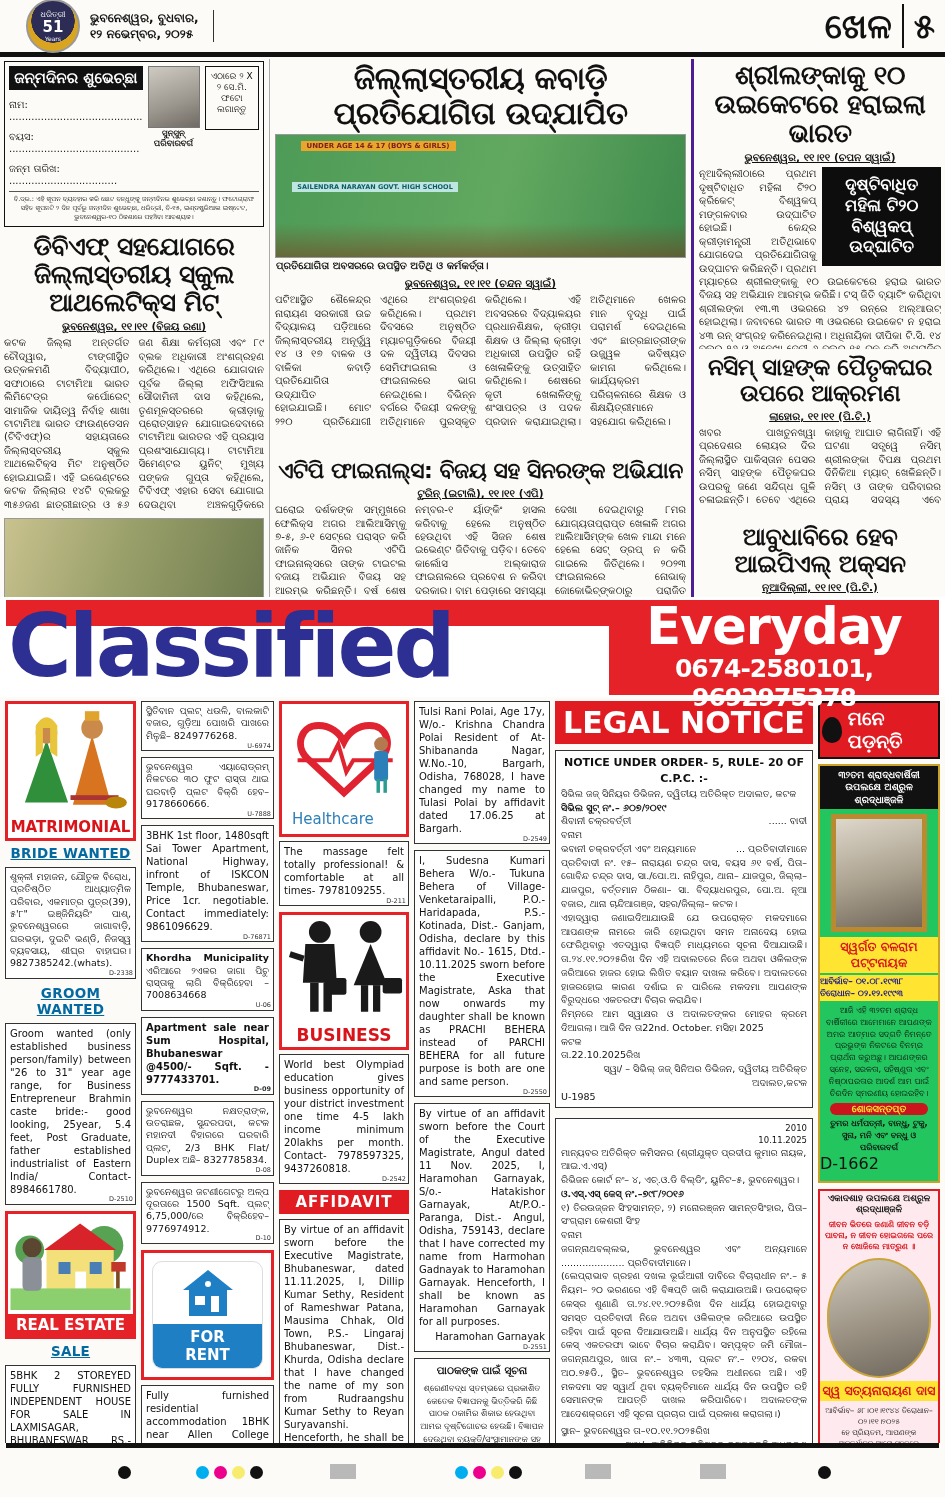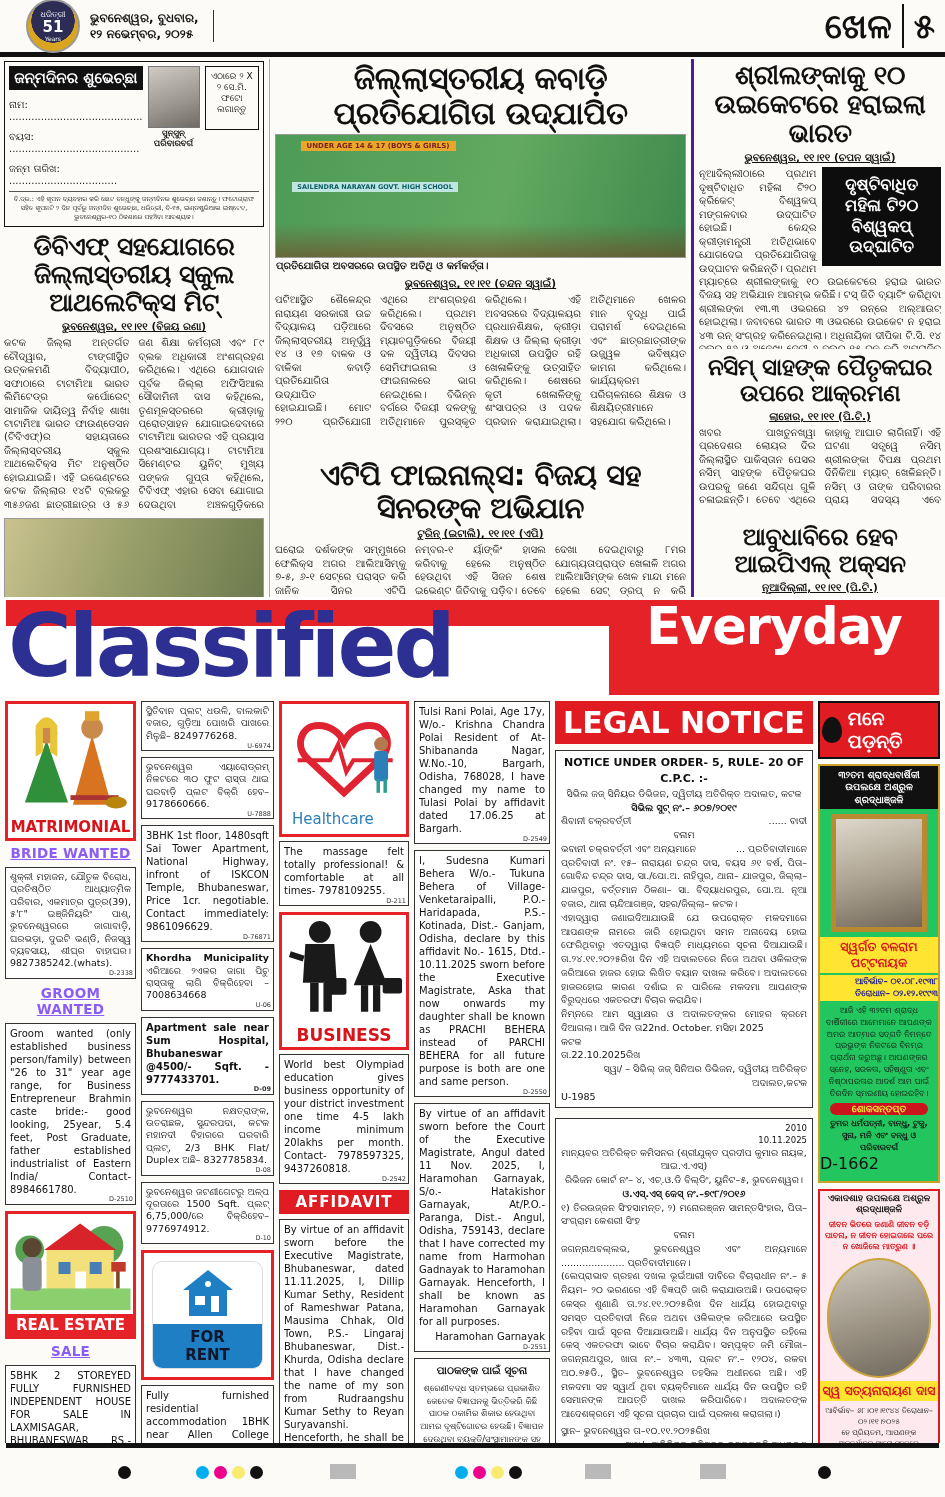--- a/index.html
+++ b/index.html
@@ -53,56 +53,56 @@
   .cbanner .ctitle { position:absolute; left:8px; top:6px; font-size:87px; font-weight:bold; color:#2d2f92; line-height:1; letter-spacing:-3px; }
   .cbanner .eblock { position:absolute; right:6px; top:3px; bottom:2px; width:330px; background:#e52228; color:#fff; text-align:center; }
   .cbanner .ev { font-size:51px; font-weight:bold; line-height:1.05; letter-spacing:-1px; }
   .cbanner .ph { font-size:25px; font-weight:bold; letter-spacing:-1px; }
 
   
   .cgrid { display:grid; grid-template-columns:131px 133px 130px 136px 258px 1fr; gap:5px; padding:4px 5px 0 5px; height:746px; overflow:hidden; }
   .adbox { border:1px solid #333; background:#fff; padding:3px 4px 8px 4px; font-size:10px; line-height:1.3; text-align:justify; position:relative; margin-bottom:6px; }
   .adbox .code { position:absolute; right:2px; bottom:0; font-size:6.5px; color:#333; }
   .adbox.odia { font-size:9.5px; }
-  .sechead { color:#8b5cf6; font-weight:bold; text-decoration:underline; text-align:center; font-size:13.5px; margin:4px 0 6px 0; letter-spacing:0.3px; }
+  .sechead { color:#0369a1; font-weight:bold; text-decoration:underline; text-align:center; font-size:13.5px; margin:4px 0 6px 0; letter-spacing:0.3px; }
   .picbox { border:3px solid #e52228; background:#fff; margin-bottom:4px; position:relative; overflow:hidden; }
   .picbox .plabel { color:#d8141a; font-weight:bold; text-align:center; font-size:15px; padding:2px 0; }
   .picbox .plabel.onred { background:#e52228; color:#fff; }
   .redbanner { background:#e01b22; color:#fff; font-weight:bold; text-align:center; }
   .legal-banner { font-size:30px; padding:4px 0; margin-bottom:6px; }
   .aff-banner { font-size:15px; padding:3px 0; margin-bottom:5px; letter-spacing:1px; }
   .legalbox { border:1px solid #333; background:#fff; padding:4px 5px; font-size:9.5px; line-height:1.45; margin-bottom:10px; position:relative; }
   .legalbox .lh { font-size:11px; font-weight:bold; text-align:center; }
-  .legalbox .ctr { text-align:center; }
+  .legalbox .ctr { }
   .legalbox .jus { text-align:justify; }
   .row-sp { display:flex; justify-content:space-between; }
 
   
   .mem-banner { background:#e01b22; border:2px solid #111; color:#fff; display:flex; align-items:center; justify-content:center; gap:6px; padding:4px 2px; margin-bottom:5px; }
   .mem-banner .disc { width:22px; height:26px; background:#111; border-radius:50% 50% 50% 50%/60% 60% 40% 40%; }
   .mem-banner .t { font-size:19px; font-weight:bold; }
   .membox { border:2px solid #c9a227; background:#22c55e; margin-bottom:6px; position:relative; padding-bottom:8px; }
   .membox .mhead { background:#111; color:#fff; font-size:9.5px; font-weight:bold; text-align:center; padding:3px 2px; line-height:1.3; }
   .membox .portrait { margin:5px auto; width:96px; height:118px; border:5px solid #b98a2f; background:linear-gradient(165deg,#ded8cb,#a99f8d 55%,#70675a); }
   .membox .nameband { background:#ffe431; color:#d8141a; font-weight:bold; text-align:center; font-size:12.5px; padding:2px 1px; }
-  .membox .dates { background:#ffe431; color:#1b1b8f; font-weight:bold; text-align:right; font-size:8.5px; line-height:1.4; margin-top:2px; padding:1px 0; }
+  .membox .dates { background:#ffe431; color:#1b1b8f; font-weight:bold; text-align:left; font-size:8.5px; line-height:1.4; margin-top:2px; padding:1px 0; }
   .membox .mbody { font-size:8.2px; text-align:center; line-height:1.45; padding:4px 5px 0 5px; }
   .membox .soklabel { background:#c9151b; color:#ffe431; font-weight:bold; text-align:center; font-size:9.5px; margin:3px 10px; border-radius:8px; }
   .membox.pink { background:#fde9ee; border:2px solid #e01b22; }
   .membox .verse { color:#d8141a; font-size:8px; font-weight:bold; text-align:center; line-height:1.4; padding:2px 3px; }
   .membox .oval { margin:4px auto 0 auto; width:104px; height:120px; border-radius:50%/48%; background:linear-gradient(165deg,#cfc9bd,#9b9documents283 55%,#6e675c); background:linear-gradient(165deg,#cfc9bd,#9b9283 55%,#6e675c); border:2px solid #caa53c; }
 
   .notebox { border:1px solid #333; background:#fff; padding:4px 5px; font-size:8.5px; text-align:center; line-height:1.5; }
   .notebox .nh { font-size:10.5px; font-weight:bold; margin-bottom:3px; }
 
   
   .icon-forrent { border:3px solid #e52228; background:#fff; padding:8px; margin-bottom:5px; }
   .fr-tile { background:#fff; border:1px solid #ddd; border-radius:10px; overflow:hidden; width:100%; }
   .fr-house { height:62px; display:flex; align-items:center; justify-content:center; }
-  .fr-label { background:#1f7fc4; color:#0f172a; font-weight:bold; text-align:center; font-size:15px; padding:4px 16px; }
+  .fr-label { background:#1f7fc4; color:#ffffff; font-weight:bold; text-align:center; font-size:15px; padding:4px 16px; }
 
   
   .pfoot { position:absolute; left:0; right:0; bottom:0; height:54px; }
   .pfoot .rule { height:5px; background:#111; margin:0 6px; }
   .marks { position:relative; height:46px; }
   .dot { position:absolute; top:18px; width:13px; height:13px; border-radius:50%; }
   .sq { position:absolute; top:16px; width:26px; height:15px; background:#b9b9b9; }
 </style>
 </head>
 <body>
@@ -160,21 +160,21 @@
       <div class="headline" style="font-size:31px;">ଜିଲ୍ଲାସ୍ତରୀୟ କବାଡ଼ି ପ୍ରତିଯୋଗିତା ଉଦ୍‌ଯାପିତ</div>
       <div class="photo" style="height:124px; margin-top:4px; background:linear-gradient(105deg,#4d9b57,#62a860 55%,#3e8a4c);padding-left:40px;">
         <div style="position:absolute;left:6%;top:6px;background:#e8a72b;color:#7a1f1f;font-size:7px;font-weight:bold;padding:1px 6px;">UNDER AGE 14 &amp; 17 (BOYS &amp; GIRLS)</div>
         <div style="position:absolute;left:4%;top:38%;background:#bfe5e0;color:#0d5d66;font-size:6.5px;font-weight:bold;padding:1px 5px;">SAILENDRA NARAYAN GOVT. HIGH SCHOOL</div>
         <div style="position:absolute;bottom:0;left:0;right:0;height:34px;background:linear-gradient(0deg,rgba(120,60,30,.55),rgba(120,60,30,0));"></div>
       </div>
       <div class="pcap">ପ୍ରତିଯୋଗିତା ଅବସରରେ ଉପସ୍ଥିତ ଅତିଥି ଓ କର୍ମକର୍ତ୍ତା।</div>
       <div class="dateline">ଭୁବନେଶ୍ୱର, ୧୧।୧୧ (ଚନ୍ଦନ ସ୍ୱାଇଁ)</div>
       <div class="btxt cols4" style="height:158px; overflow:hidden;">ପଟିଆସ୍ଥିତ ଶୈଳେନ୍ଦ୍ର ନାରାୟଣ ସରକାରୀ ଉଚ୍ଚ ବିଦ୍ୟାଳୟ ପଡ଼ିଆରେ ଜିଲ୍ଲାସ୍ତରୀୟ ଅନୂର୍ଦ୍ଧ୍ୱ ୧୪ ଓ ୧୭ ବାଳକ ଓ ବାଳିକା କବାଡ଼ି ପ୍ରତିଯୋଗିତା ଉଦ୍‌ଯାପିତ ହୋଇଯାଇଛି। ମୋଟ ୨୨୦ ପ୍ରତିଯୋଗୀ ଏଥିରେ ଅଂଶଗ୍ରହଣ କରିଥିଲେ। ପ୍ରଥମ ଦିବସରେ ଅନୁଷ୍ଠିତ ମ୍ୟାଚଗୁଡ଼ିକରେ ବିଜୟୀ ଦଳ ଦ୍ୱିତୀୟ ଦିବସର ସେମିଫାଇନାଲ ଓ ଫାଇନାଲରେ ଭାଗ ନେଇଥିଲେ। ବିଭିନ୍ନ ବର୍ଗରେ ବିଜୟୀ ଦଳଙ୍କୁ ଅତିଥିମାନେ ପୁରସ୍କୃତ କରିଥିଲେ। ଏହି ଅବସରରେ ବିଦ୍ୟାଳୟର ପ୍ରଧାନଶିକ୍ଷକ, କ୍ରୀଡ଼ା ଶିକ୍ଷକ ଓ ଜିଲ୍ଲା କ୍ରୀଡ଼ା ଅଧିକାରୀ ଉପସ୍ଥିତ ରହି ଖେଳାଳିଙ୍କୁ ଉତ୍ସାହିତ କରିଥିଲେ। ଶେଷରେ କୃତୀ ଖେଳାଳିଙ୍କୁ ଶଂସାପତ୍ର ଓ ପଦକ ପ୍ରଦାନ କରାଯାଇଥିଲା। ଅତିଥିମାନେ ଖେଳର ମାନ ବୃଦ୍ଧି ପାଇଁ ପରାମର୍ଶ ଦେଇଥିଲେ ଏବଂ ଛାତ୍ରଛାତ୍ରୀଙ୍କ ଉଜ୍ଜ୍ୱଳ ଭବିଷ୍ୟତ କାମନା କରିଥିଲେ। କାର୍ଯ୍ୟକ୍ରମ ପରିଚାଳନାରେ ଶିକ୍ଷକ ଓ ଶିକ୍ଷୟିତ୍ରୀମାନେ ସହଯୋଗ କରିଥିଲେ।</div>
 
-      <div class="headline" style="font-size:29px; margin-top:8px;">ଏଟିପି ଫାଇନାଲ୍ସ: ବିଜୟ ସହ ସିନରଙ୍କ ଅଭିଯାନ</div>
+      <div class="headline" style="font-size:22px; margin-top:8px;">ଏଟିପି ଫାଇନାଲ୍ସ: ବିଜୟ ସହ ସିନରଙ୍କ ଅଭିଯାନ</div>
       <div class="dateline">ଟୁରିନ୍ (ଇଟାଲି), ୧୧।୧୧ (ଏପି)</div>
       <div class="btxt cols3" style="height:104px; overflow:hidden;">ଘରୋଇ ଦର୍ଶକଙ୍କ ସମ୍ମୁଖରେ ଫେଲିକ୍ସ ଅଗର ଆଲିଆସିମ୍‌କୁ ୭-୫, ୬-୧ ସେଟ୍‌ରେ ପରାସ୍ତ କରି ଜାନିକ ସିନର ଏଟିପି ଫାଇନାଲ୍ସରେ ତାଙ୍କ ଟାଇଟଲ ବଜାୟ ଅଭିଯାନ ବିଜୟ ସହ ଆରମ୍ଭ କରିଛନ୍ତି। ବର୍ଷ ଶେଷ ନମ୍ବର-୧ ର୍ୟାଙ୍କିଂ ହାସଲ କରିବାକୁ ହେଲେ ଅନୁଷ୍ଠିତ ହେଉଥିବା ଏହି ସିଜନ ଶେଷ ଇଭେଣ୍ଟ ଜିତିବାକୁ ପଡ଼ିବ। ତେବେ କାର୍ଲୋସ ଅଲ୍‌କାରାଜ ଫାଇନାଲରେ ପ୍ରବେଶ ନ କରିବା ଦରକାର। ବାମ ପେଡ଼ାରେ ସମସ୍ୟା ଦେଖା ଦେଇଥିବାରୁ ୮ମର ଯୋଗ୍ୟତାପ୍ରାପ୍ତ ଖେଳାଳି ଅଗର ଆଲିଆସିମ୍‌ଙ୍କ ଖେଳ ମାନ୍ଦା ମନେ ହେଲେ ସେଟ୍ ଡ୍ରପ୍ ନ କରି ଗାଇଲେ ଜିତିଥିଲେ। ୨୦୨୩ ଫାଇନାଲରେ ନୋଭାକ୍ ଜୋକୋଭିଚ୍‌ଙ୍କଠାରୁ ପରାଜିତ ହେବା ପରଠାରୁ ସେ ଏହି ଇଭେଣ୍ଟରେ କୌଣସି ମ୍ୟାଚ୍ ହାରି ନାହାନ୍ତି। ସୂଚନାଯୋଗ୍ୟ ସିନର ଏପର୍ଯ୍ୟନ୍ତ ଅଗର ଆଲିଆସିମ୍ ବିପକ୍ଷରେ ଖେଳିଥିବା ସମସ୍ତ ମ୍ୟାଚ୍ ଜିତିଛନ୍ତି।</div>
     </div>
 
     <div class="ncol-r">
       <div class="headline" style="font-size:26px;">ଶ୍ରୀଲଙ୍କାକୁ ୧୦ ଉଇକେଟରେ ହରାଇଲା ଭାରତ</div>
       <div class="dateline">ଭୁବନେଶ୍ୱର, ୧୧।୧୧ (ଚପନ ସ୍ୱାଇଁ)</div>
       <div style="height:182px; overflow:hidden;">
         <div class="blackbox">ଦୃଷ୍ଟିବାଧିତ ମହିଳା ଟି୨୦ ବିଶ୍ୱକପ୍ ଉଦ୍‌ଘାଟିତ</div>
         <div class="btxt">ନୂଆଦିଲ୍ଲୀଠାରେ ପ୍ରଥମ ଦୃଷ୍ଟିବାଧିତ ମହିଳା ଟି୨୦ କ୍ରିକେଟ୍ ବିଶ୍ୱକପ୍ ମଙ୍ଗଳବାର ଉଦ୍‌ଘାଟିତ ହୋଇଛି। କେନ୍ଦ୍ର କ୍ରୀଡ଼ାମନ୍ତ୍ରୀ ଅତିଥିଭାବେ ଯୋଗଦେଇ ପ୍ରତିଯୋଗିତାକୁ ଉଦ୍‌ଘାଟନ କରିଛନ୍ତି। ପ୍ରଥମ ମ୍ୟାଚ୍‌ରେ ଶ୍ରୀଲଙ୍କାକୁ ୧୦ ଉଇକେଟରେ ହରାଇ ଭାରତ ବିଜୟ ସହ ଅଭିଯାନ ଆରମ୍ଭ କରିଛି। ଟସ୍ ଜିତି ବ୍ୟାଟିଂ କରିଥିବା ଶ୍ରୀଲଙ୍କା ୧୩.୩ ଓଭରରେ ୪୨ ରନ୍‌ରେ ଅଲ୍‌ଆଉଟ୍ ହୋଇଥିଲା। ଜବାବରେ ଭାରତ ୩ ଓଭରରେ ଉଇକେଟ ନ ହରାଇ ୪୩ ରନ୍ ସଂଗ୍ରହ କରିନେଇଥିଲା। ଅଧିନାୟିକା ଦୀପିକା ଟି.ସି. ୧୪ ବଲ୍‌ରୁ ୨୬ ଓ ଅନେଖା ଦେବୀ ୬ ବଲ୍‌ରୁ ୧୫ ରନ୍ କରି ଅପରାଜିତ ରହିଥିଲେ। ଚମତ୍କାର ବୋଲିଂ ପାଇଁ ଗଙ୍ଗା କଦମ୍‌କୁ ପ୍ଲେୟର ଅଫ୍ ଦି ମ୍ୟାଚ୍ ପୁରସ୍କାର ପ୍ରଦାନ କରାଯାଇଥିଲା। ଭାରତ ଏହାର ପରବର୍ତ୍ତୀ ମ୍ୟାଚ୍ ବୁଧବାର ଅଷ୍ଟ୍ରେଲିଆ ବିପକ୍ଷରେ ଖେଳିବ।</div>
@@ -188,20 +188,21 @@
       <div class="dateline">ନୂଆଦିଲ୍ଲୀ, ୧୧।୧୧ (ପି.ଟି.)</div>
       <div class="btxt cols2" style="height:106px; overflow:hidden;">ଇଣ୍ଡିଆନ୍ ପ୍ରିମିୟର ଲିଗ୍ (ଆଇପିଏଲ୍) ଅକ୍ସନ ଡିସେମ୍ବର ଦ୍ୱିତୀୟ ସପ୍ତାହରେ ଆବୁଧାବିରେ ହେବ। ଏ ନେଇ ବିସିସିଆଇ ପକ୍ଷରୁ ମଙ୍ଗଳବାର ଘୋଷଣା କରାଯାଇଛି। ଲଗାତର ତୃତୀୟଥର ପାଇଁ ଆଇପିଏଲ୍ ଅକ୍ସନ ବିଦେଶରେ ହେବାକୁ ଯାଉଛି। ଏହି ଇଭେଣ୍ଟ ଡିସେମ୍ବର ୧୫ କିମ୍ବା ୧୬ରେ ହେବ। ବାହାର ପରିବେଶରେ ପ୍ରଥମଥରପାଇଁ ଆଇପିଏଲ୍ ମିନି ଅକ୍ସନ ୨୦୨୩ରେ ଦୁବାଇରେ ଅନୁଷ୍ଠିତ ହୋଇଥିଲା। ପରେ ଏହା ଗତବର୍ଷ ସାଉଦି ଆରବର ଜେଦ୍ଦାଠାରେ କରାଯାଇଥିଲା।</div>
     </div>
   </div>
 
   <div class="cbanner">
     <div class="redstrip"></div>
     <div class="ctitle">Classified</div>
     <div class="eblock">
       <div class="ev">Everyday</div>
+      <div class="ph">0674-2580101, 9692975378</div>
     </div>
   </div>
 
   <div class="cgrid">
 
     <div>
       <div class="picbox">
         <svg width="100%" height="108" viewBox="0 0 100 90">
           <polygon points="30,30 12,82 48,82" fill="#2f8f3a"></polygon>
           <circle cx="30" cy="24" r="9" fill="#c98a4b"></circle>

